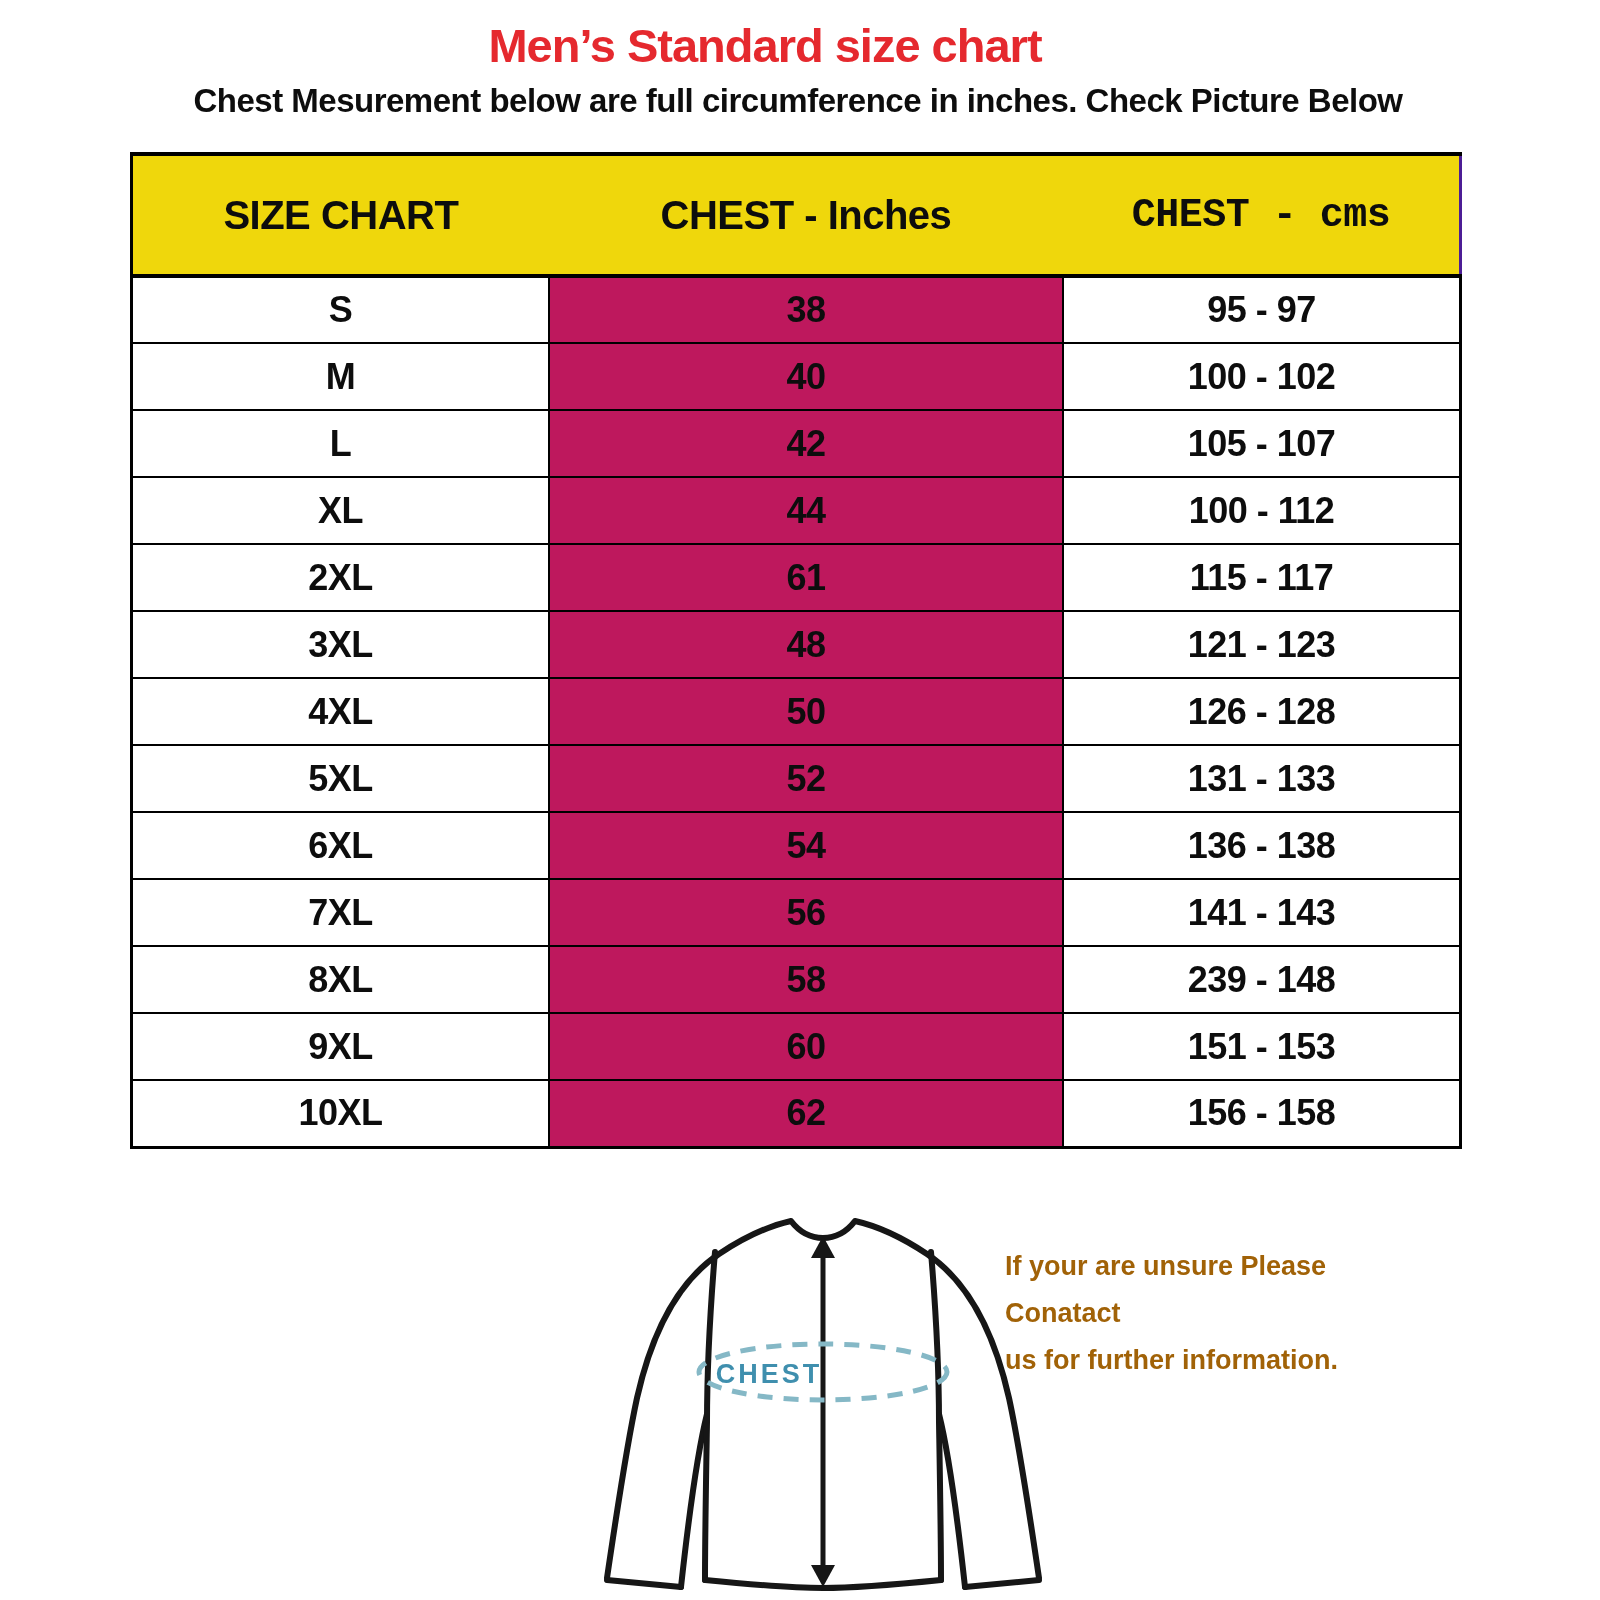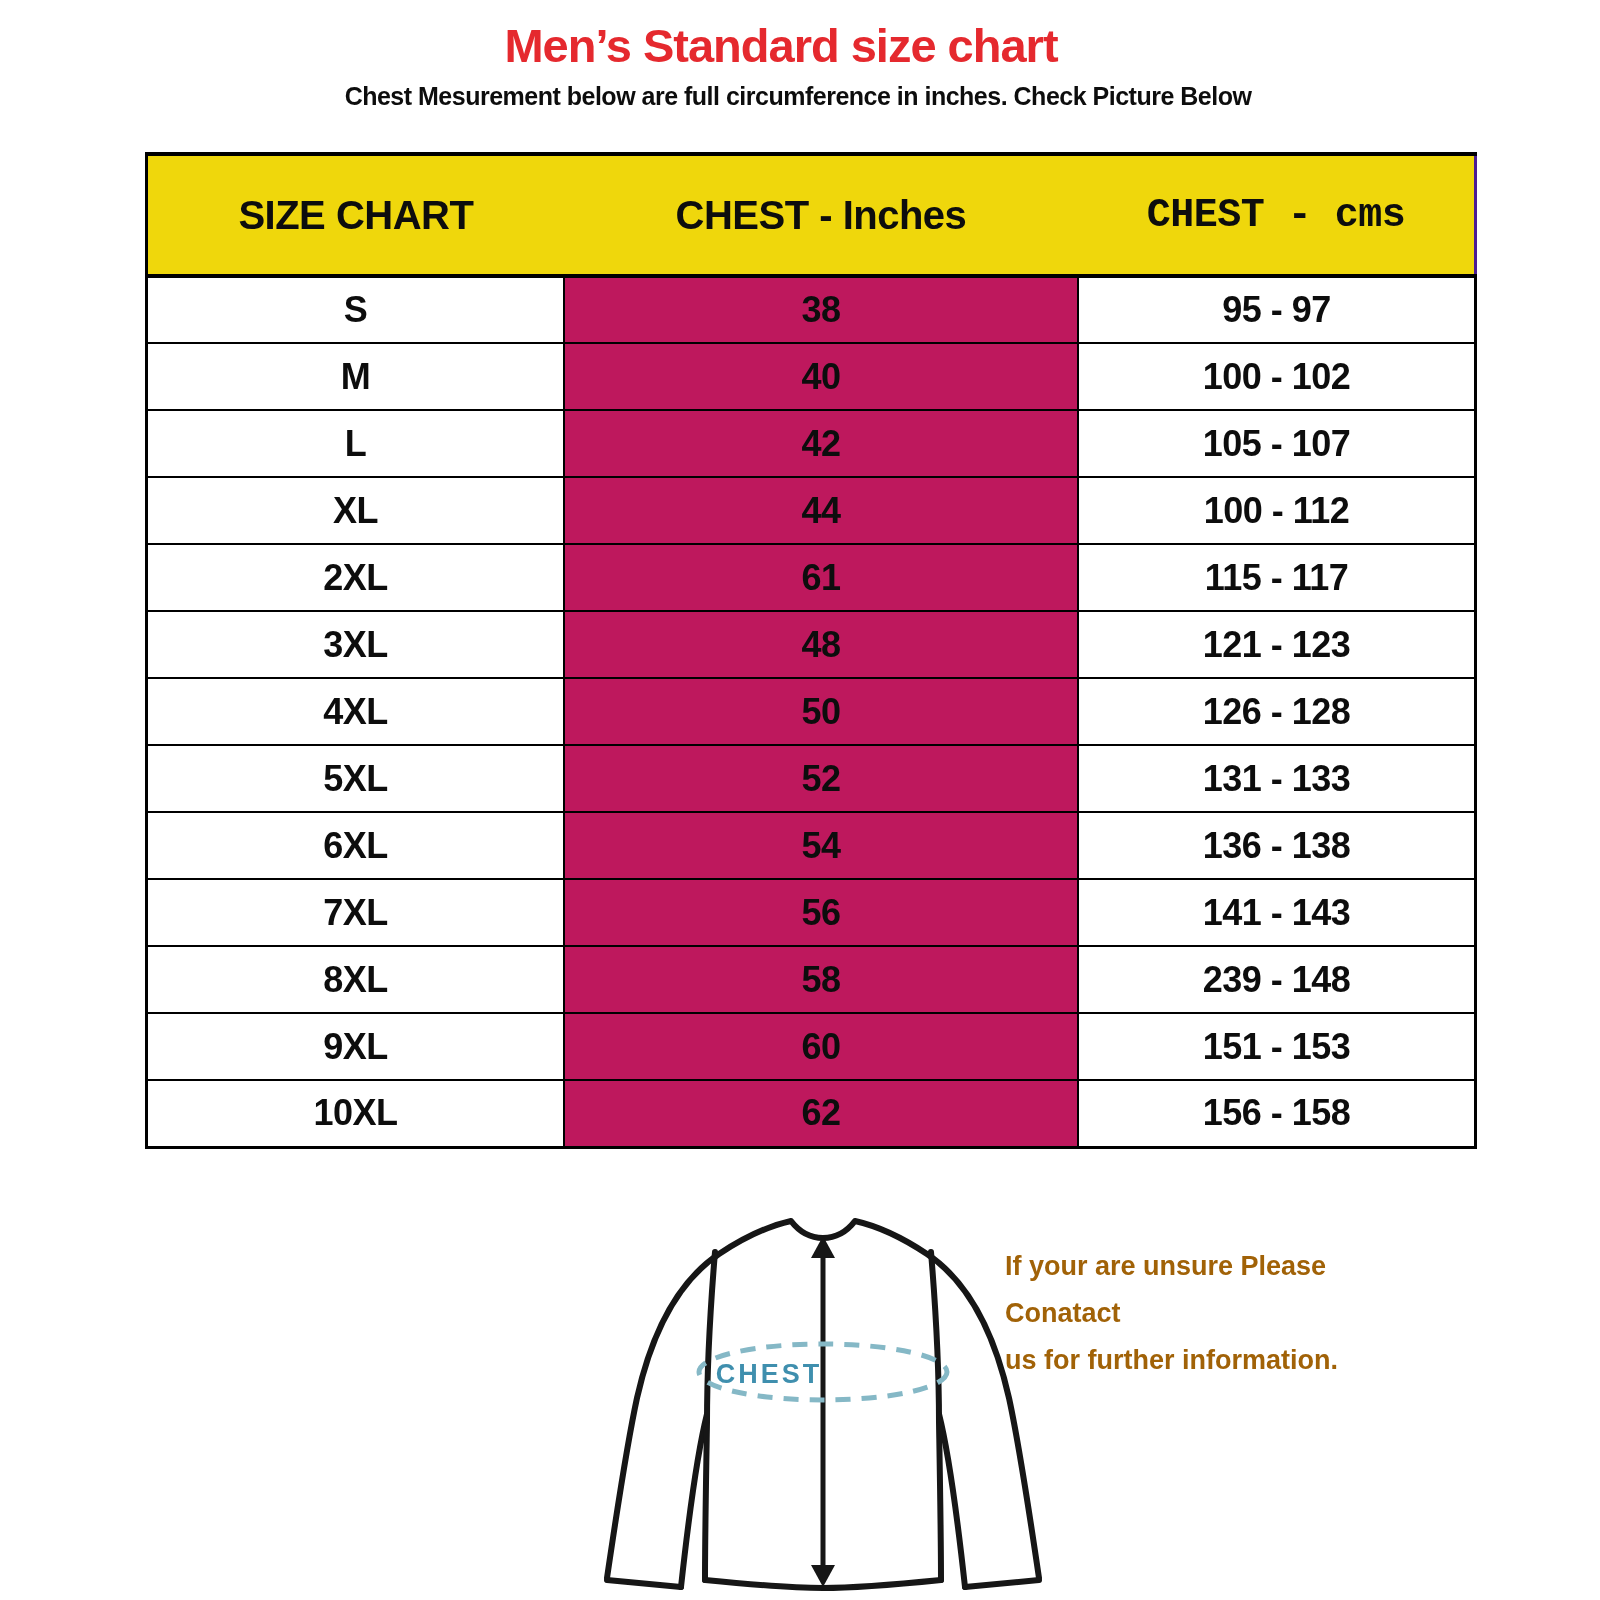--- a/index.html
+++ b/index.html
@@ -2,30 +2,30 @@
 <html><head>
 <meta charset="utf-8">
 <style>
   * { margin:0; padding:0; box-sizing:border-box; }
   html,body { background:#ffffff; }
   .page {
     position:relative; width:1600px; height:1600px; background:#ffffff;
     font-family:"Liberation Sans", sans-serif; overflow:hidden;
   }
   .title {
-    position:absolute; top:18px; left:16px; width:1530px; text-align:center;
+    position:absolute; top:18px; left:0; width:1530px; text-align:center;
     font-size:47px; font-weight:bold; color:#e5292e; letter-spacing:-1px;
   }
   .subtitle {
     position:absolute; top:82px; left:0; width:1596px; text-align:center;
-    font-size:25px; font-weight:bold; color:#0d0d0d; letter-spacing:-0.5px;
+    font-size:33px; font-weight:bold; color:#0d0d0d; letter-spacing:-0.5px;
   }
   table.size-table {
     position:absolute; left:130px; top:152px; width:1332px;
-    border-collapse:collapse; table-layout:fixed;margin-left:15px;
+    border-collapse:collapse; table-layout:fixed;
   }
   .size-table col.c1 { width:31.4%; }
   .size-table col.c2 { width:38.7%; }
   .size-table col.c3 { width:29.9%; }
   .size-table th {
     background:#efd70c; height:122px; font-size:40px; font-weight:bold;
     color:#0d0d0d; text-align:center; letter-spacing:-0.5px;
     border-top:4px solid #000; border-bottom:4px solid #000;
   }
   .size-table th:first-child { border-left:3px solid #000; }

